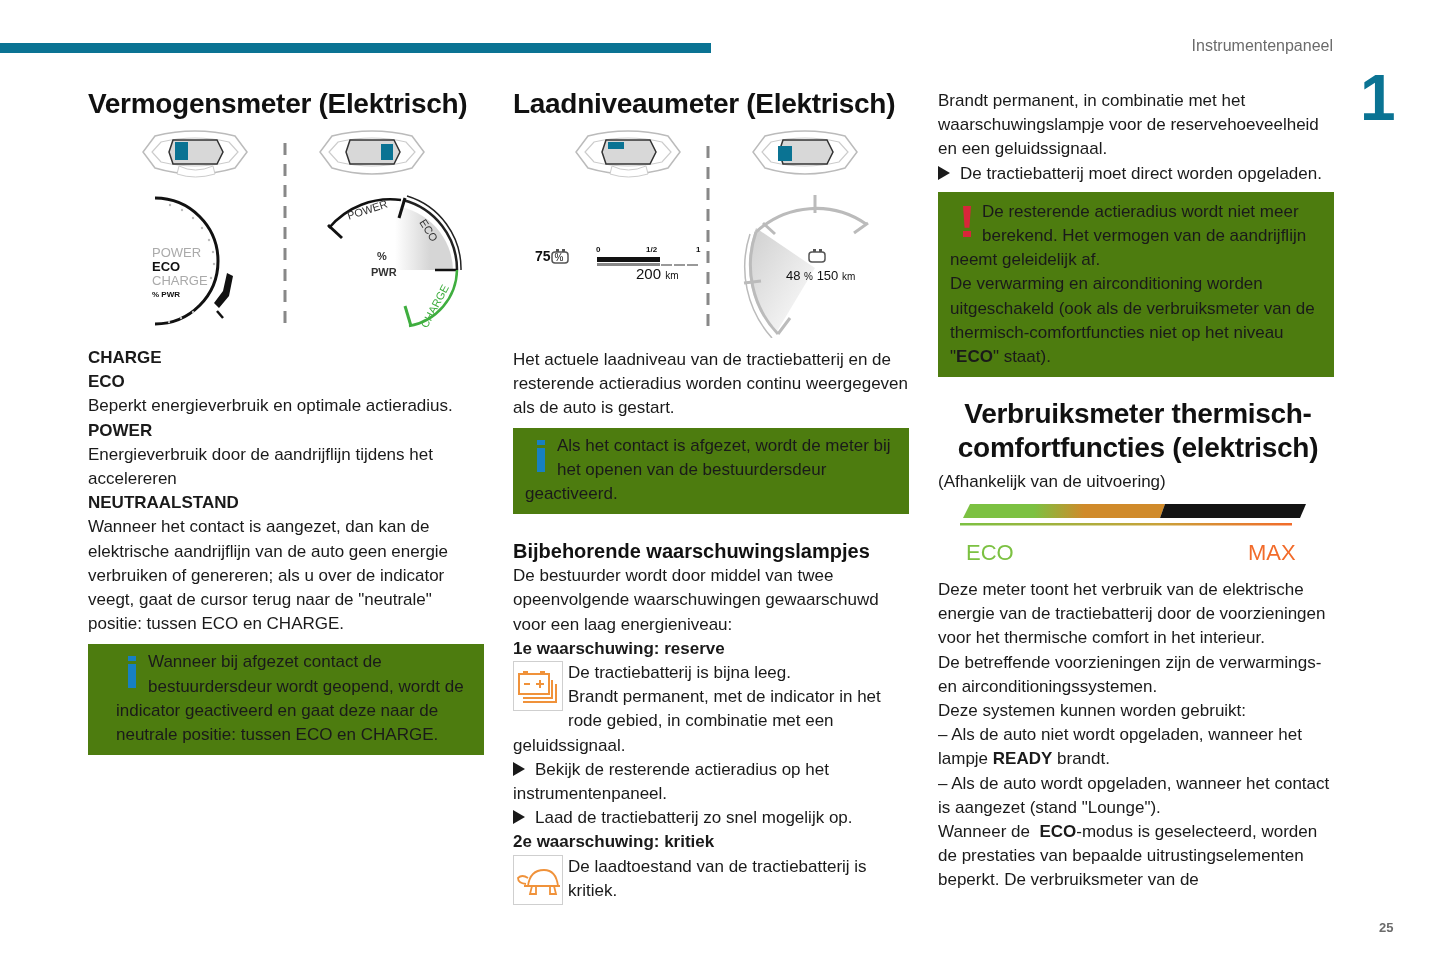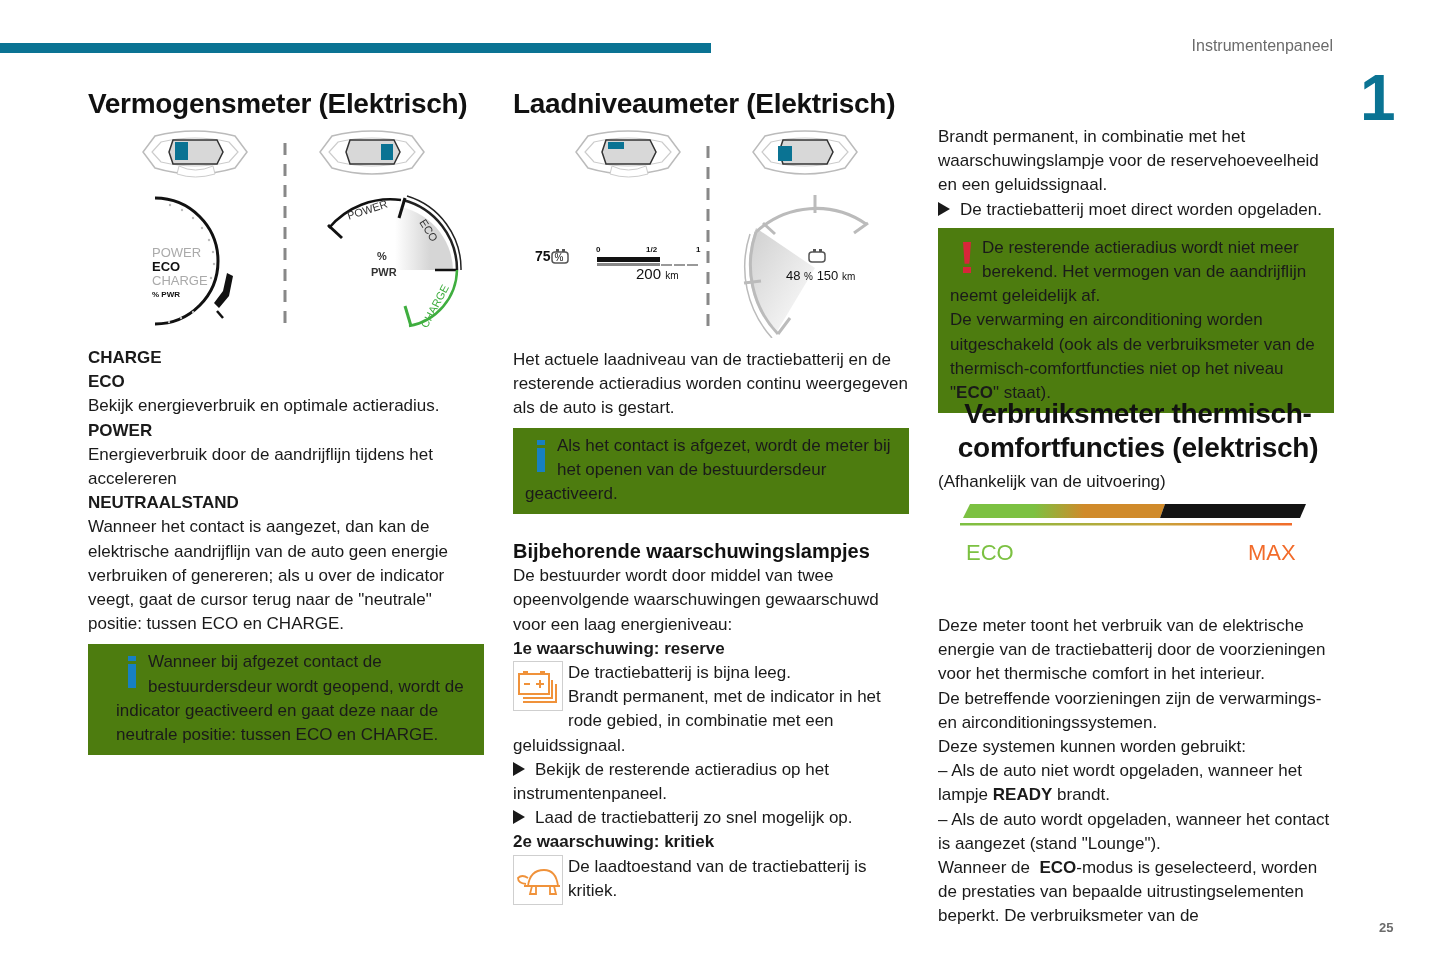--- a/index.html
+++ b/index.html
@@ -5,21 +5,21 @@
   * { margin:0; padding:0; box-sizing:border-box; }
   html, body { width:1445px; height:963px; background:#ffffff; overflow:hidden; }
   body { position:relative; font-family:"Liberation Sans", sans-serif; color:#1a1a1a; }
   .topbar { position:absolute; left:0; top:43px; width:711px; height:10px; background:#0a7393; }
   .header-title { position:absolute; right:112px; top:37px; font-size:16px; color:#6b6b6b; }
   .chapter-num { position:absolute; left:1360px; top:66px; font-size:64px; font-weight:bold; color:#0a7393; line-height:1; }
   .page-num { position:absolute; left:1379px; top:920px; font-size:13px; font-weight:bold; color:#6b6b6b; }
   .col { position:absolute; top:0; }
   .col1 { left:88px; width:396px; }
   .col2 { left:513px; width:396px; }
-  .col3 { left:938px; width:396px;margin-top:36px; }
+  .col3 { left:938px; width:396px; }
   h1.sec { position:absolute; font-size:28px; font-weight:bold; letter-spacing:-0.3px; line-height:35px; color:#111; }
   h2.sub { font-size:20px; font-weight:bold; color:#111; line-height:26px; }
   .p { font-size:17px; line-height:24.2px; color:#1a1a1a; }
   .b { font-weight:bold; }
   .note { background:#4d7c0f; padding:6px 12px 8px 12px; position:relative; }
   .note .ico { float:left; width:32px; height:48px; position:relative; }
   .info-i { position:absolute; left:12px; top:6px; width:8px; height:34px; }
   .info-i .dot { position:absolute; left:0; top:0; width:8px; height:5px; background:#1780c2; }
   .info-i .bar { position:absolute; left:0; top:8px; width:8px; height:24px; background:#1780c2; }
   .excl { position:absolute; left:12px; top:6px; width:10px; height:34px; }
@@ -100,21 +100,21 @@
     <text x="282" y="102" font-family="Liberation Sans, sans-serif" font-size="11" fill="#333" transform="rotate(58 290 100)">ECO</text>
     <text x="242" y="132" font-family="Liberation Sans, sans-serif" font-size="11" fill="#333" font-weight="bold">%</text>
     <text x="236" y="148" font-family="Liberation Sans, sans-serif" font-size="11" fill="#333" font-weight="bold">PWR</text>
     <text x="270" y="196" font-family="Liberation Sans, sans-serif" font-size="11" fill="#3fae3f" transform="rotate(-62 285 180)">CHARGE</text>
   </svg>
 </div>
 
 <div class="col col1" style="top:346px;">
   <div class="p b">CHARGE</div>
   <div class="p b">ECO</div>
-  <div class="p">Bekijk energieverbruik en optimale actieradius.</div>
+  <div class="p">Beperkt energieverbruik en optimale actieradius.</div>
   <div class="p b">POWER</div>
   <div class="p">Energieverbruik door de aandrijflijn tijdens het accelereren</div>
   <div class="p b">NEUTRAALSTAND</div>
   <div class="p">Wanneer het contact is aangezet, dan kan de elektrische aandrijflijn van de auto geen energie verbruiken of genereren; als u over de indicator veegt, gaat de cursor terug naar de "neutrale" positie: tussen ECO en CHARGE.</div>
   <div class="note" style="margin-top:8px; padding-left:28px;">
     <div class="ico">
         <div class="info-i">
           <div class="dot"></div>
           <div class="bar"></div>
         </div>

